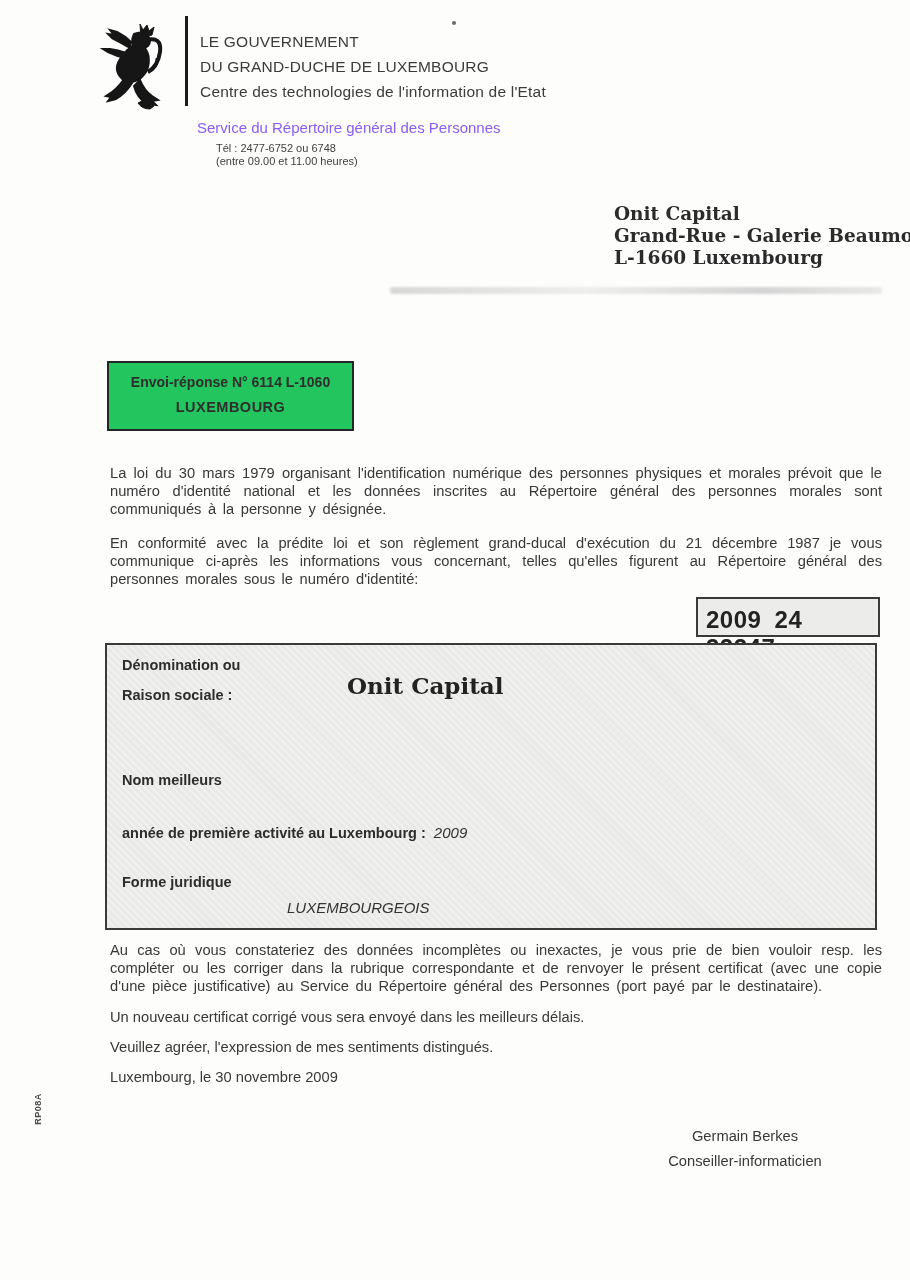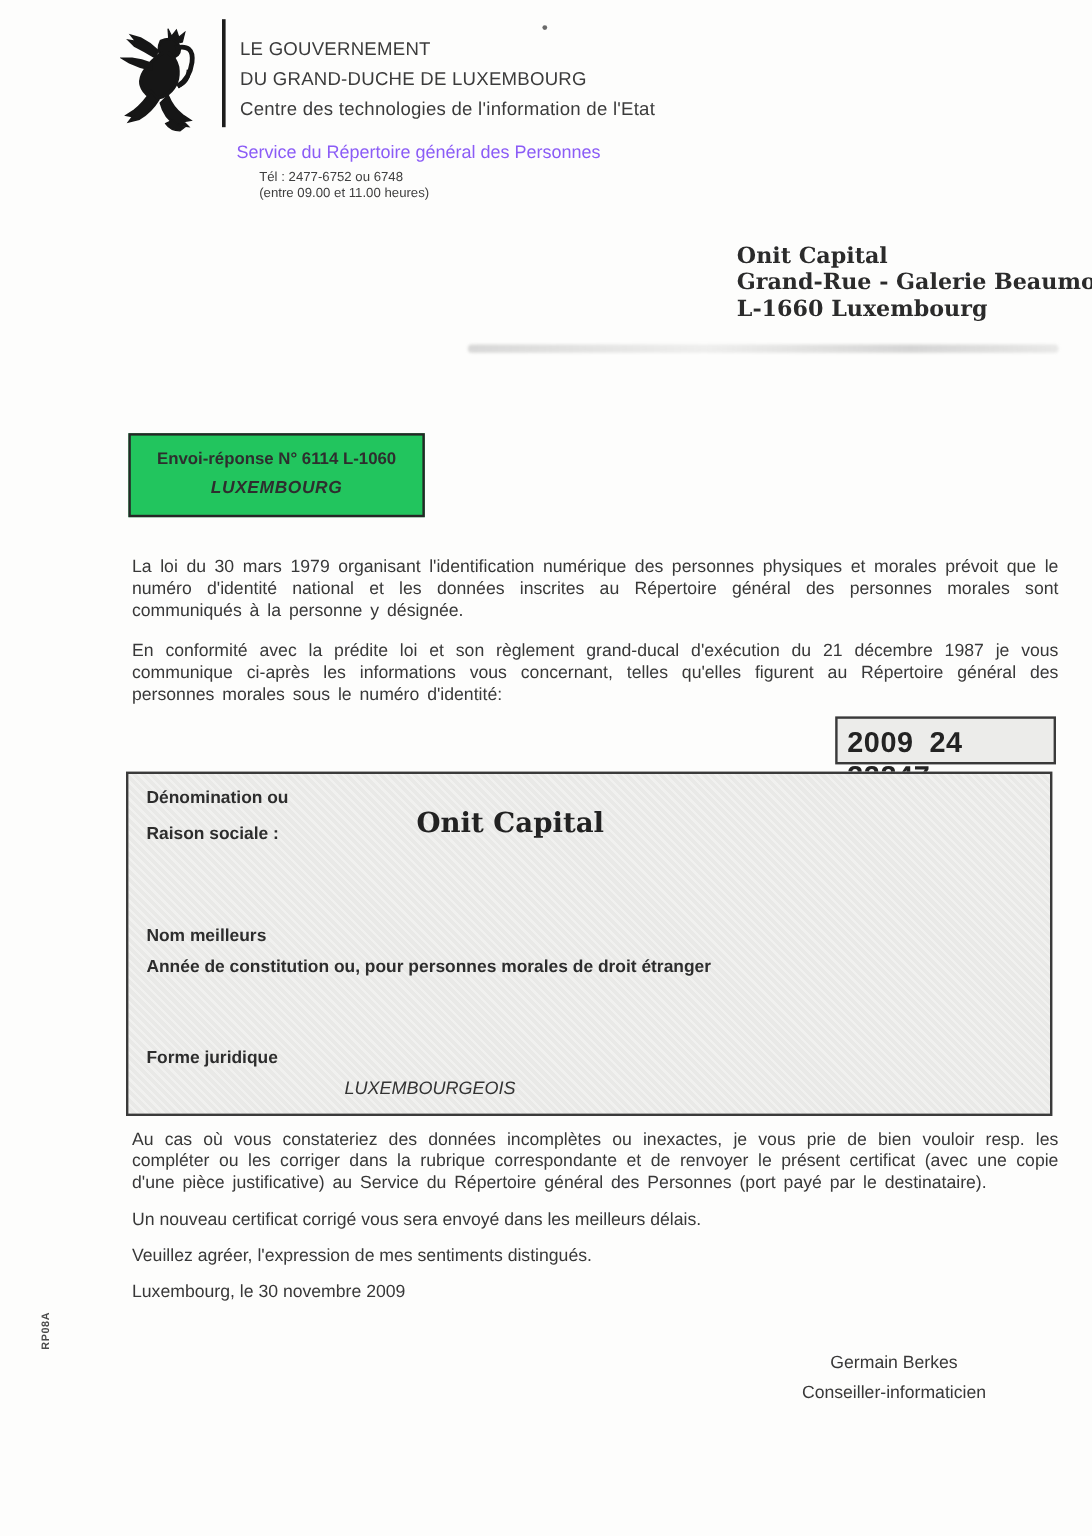--- a/index.html
+++ b/index.html
@@ -26,21 +26,21 @@
     background:linear-gradient(90deg,rgba(120,120,120,.28),rgba(150,150,150,.14) 40%,rgba(120,120,120,.30) 75%,rgba(140,140,140,.18));
     filter:blur(1.3px);border-radius:3px;
   }
   .speck{position:absolute;left:452px;top:21px;width:4px;height:4px;background:#6a6a6a;border-radius:50%;}
   
   .reply-box{
     position:absolute;left:107px;top:361px;width:243px;height:66px;
     border:2.5px solid #262626;background:#22c55e;text-align:center;
   }
   .reply-box .l1{margin-top:11px;font-size:14px;font-weight:bold;color:#2e2e2e;}
-  .reply-box .l2{margin-top:9px;font-size:14.5px;font-weight:bold;letter-spacing:.5px;color:#2e2e2e;font-style:italic;}
+  .reply-box .l2{margin-top:9px;font-size:14.5px;font-weight:bold;letter-spacing:.5px;color:#2e2e2e;}
   
   .para{
     position:absolute;left:110px;width:772px;
     font-size:14.7px;line-height:18px;color:#383838;
     text-align:justify;word-spacing:2.5px;
   }
   .para.nj{text-align:left;word-spacing:normal;}
   
   .id-box{
     position:absolute;left:696px;top:597px;width:180px;height:36px;
@@ -129,21 +129,21 @@
 <div class="id-box">
   <span>2009 24 32247</span>
 </div>
 
 <div class="info-box">
   <div class="ib-label" style="top:12px;">Dénomination ou</div>
   <div class="ib-label" style="top:42px;">Raison sociale :</div>
   <div class="ib-name">Onit Capital</div>
 
   <div class="ib-label" style="top:127px;">Nom meilleurs</div>
-  <div class="ib-label" style="top:153px;">Année de constitution ou, pour personnes morales de droit étranger</div>
+  <div class="ib-label" style="top:179px;"><span>année de première activité au Luxembourg :</span>&nbsp; <span class="ib-italic">2009</span></div>
 
   <div class="ib-label" style="top:229px;">Forme juridique</div>
   <div class="ib-forme" style="top:254px;">LUXEMBOURGEOIS</div>
 </div>
 
 <div class="para" style="top:941px;">Au cas où vous constateriez des données incomplètes ou inexactes, je vous prie de bien vouloir resp. les compléter ou les corriger dans la rubrique correspondante et de renvoyer le présent certificat (avec une copie d'une pièce justificative) au Service du Répertoire général des Personnes (port payé par le destinataire).</div>
 <div class="para nj" style="top:1008px;">Un nouveau certificat corrigé vous sera envoyé dans les meilleurs délais.</div>
 <div class="para nj" style="top:1038px;">Veuillez agréer, l'expression de mes sentiments distingués.</div>
 <div class="para nj" style="top:1068px;">Luxembourg, le 30 novembre 2009</div>
 

